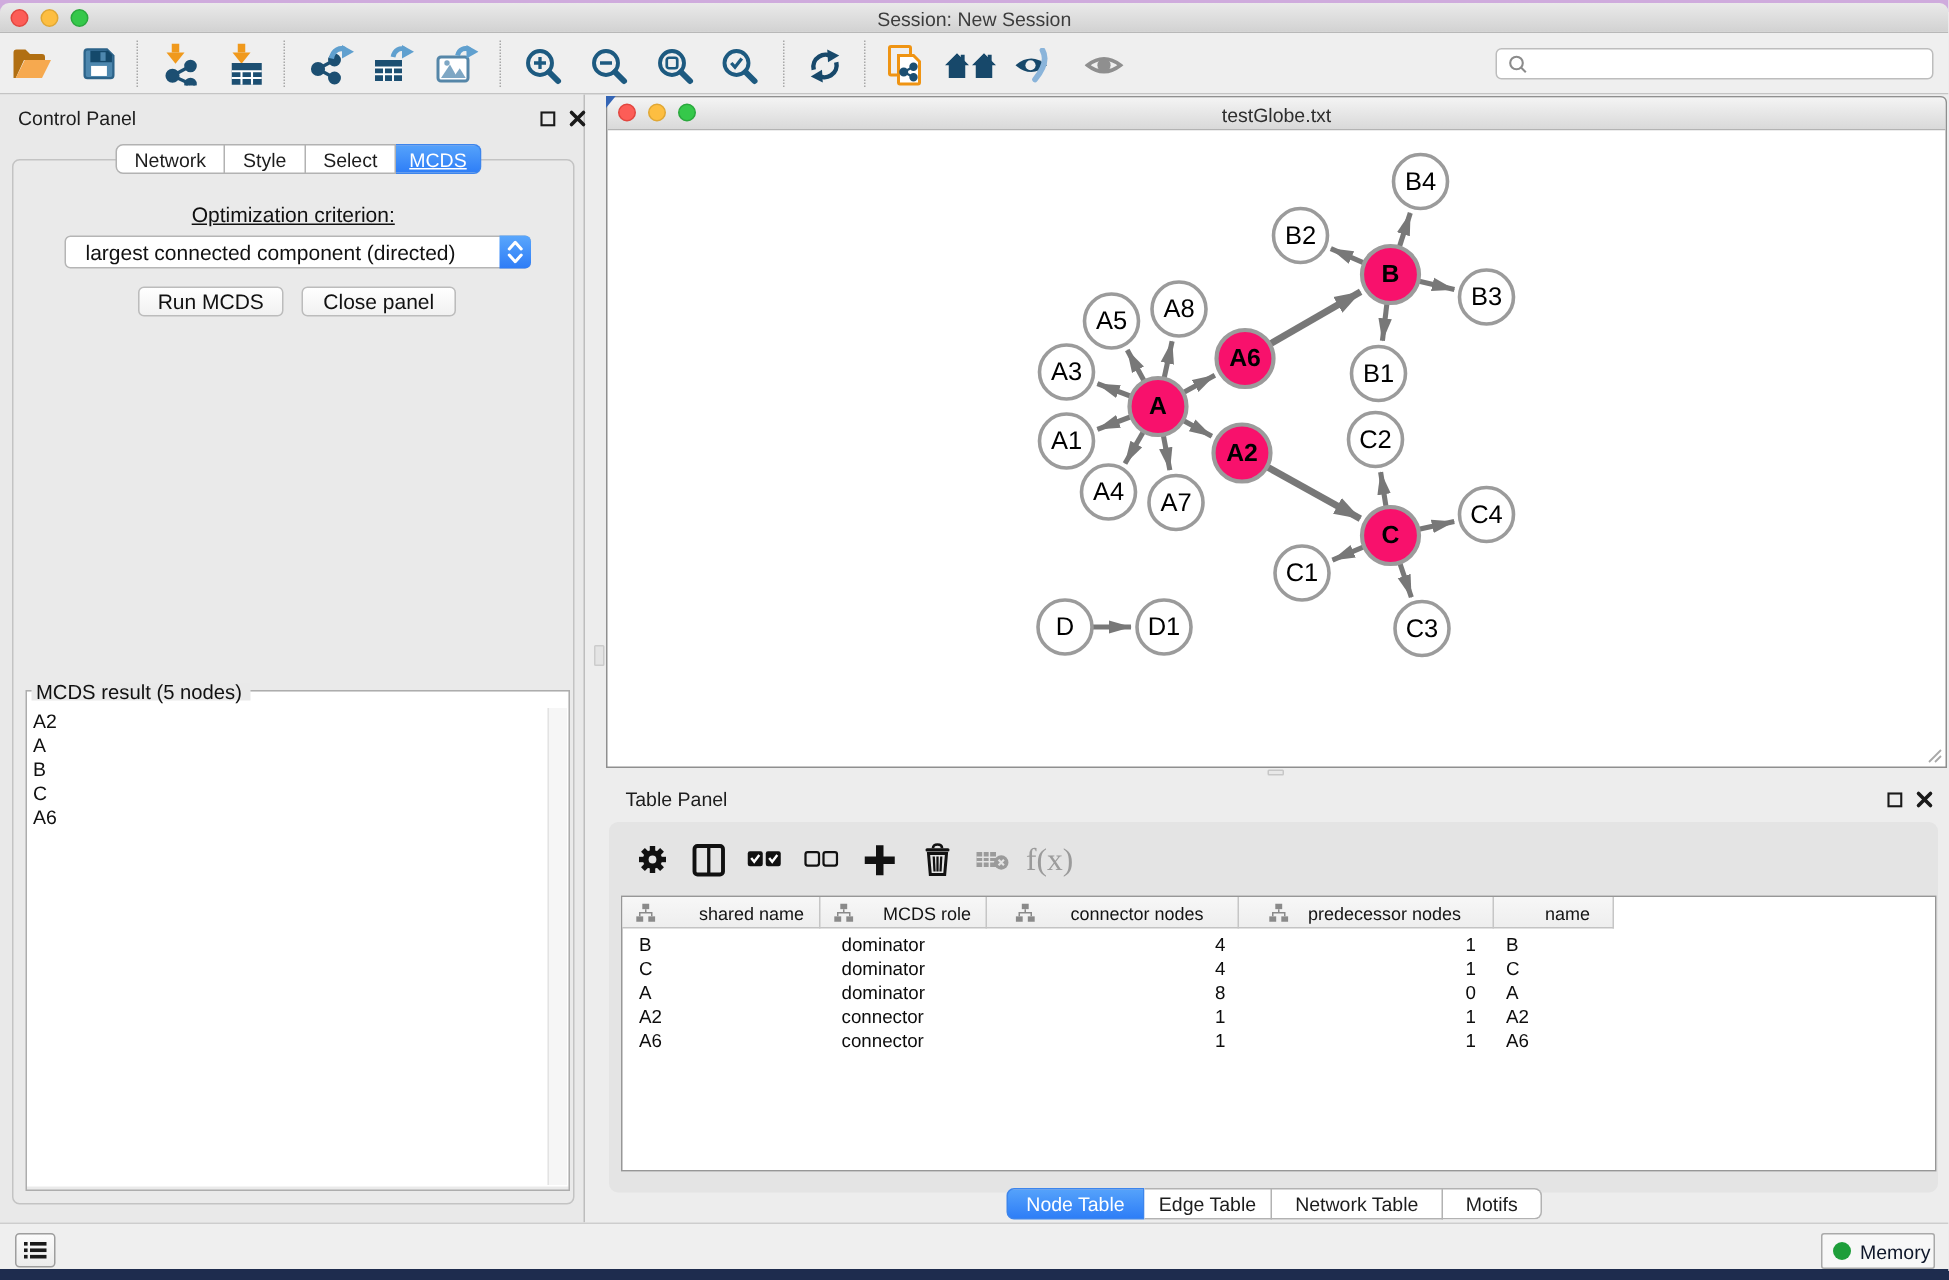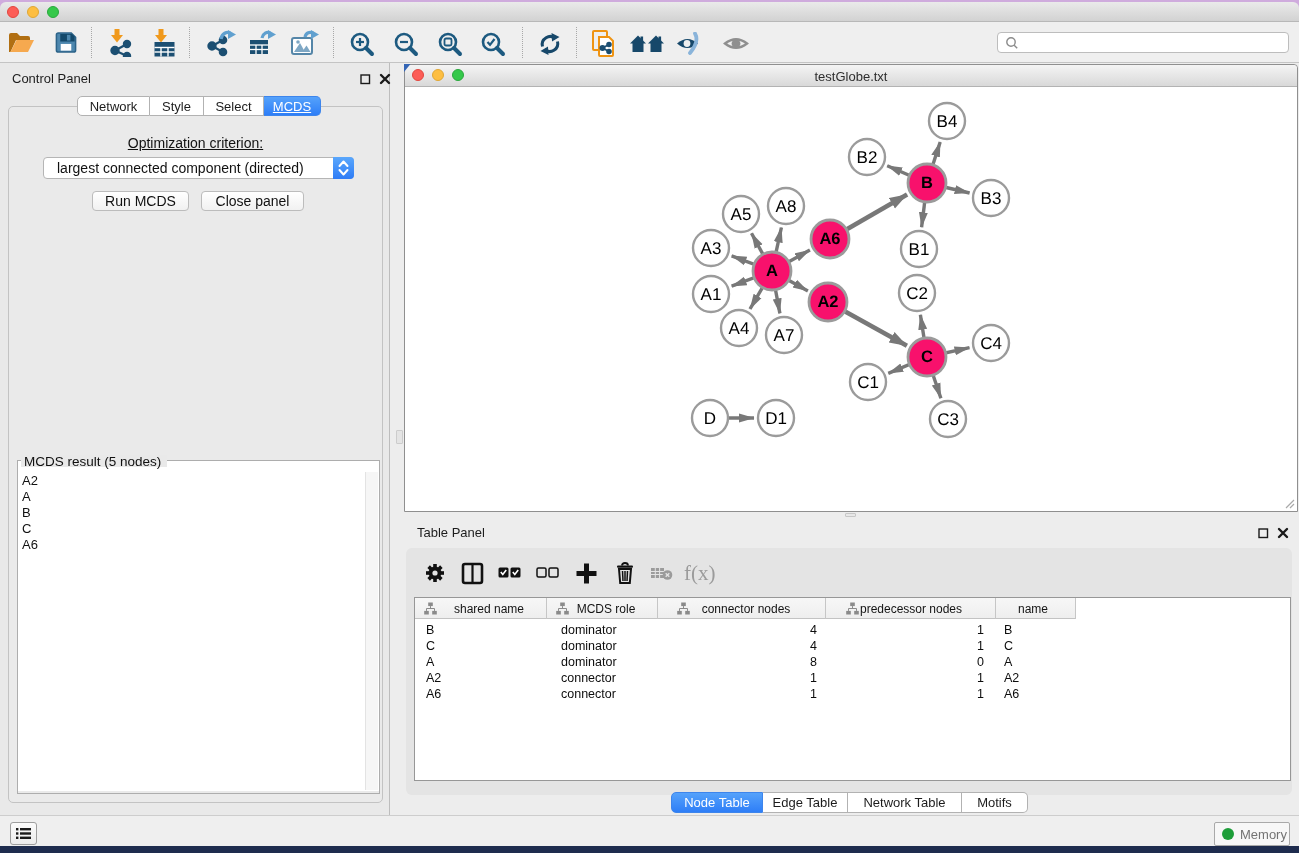--- a/index.html
+++ b/index.html
@@ -42,45 +42,46 @@
 #nettitle{left:0;top:0;width:100%;height:22px;background:linear-gradient(#f4f4f4,#d9d9d9);border-bottom:1px solid #b3b3b3;border-radius:4px 4px 0 0;}
 #nettitle .tl{position:absolute;top:4px;width:12px;height:12px;border-radius:50%;}
 #netname{width:100%;text-align:center;top:4px;font-size:13px;color:#2e2e2e;}
 
 
 #tpTitle{left:417px;top:525px;font-size:13px;color:#1d1d1d;}
 #tpBox{left:406px;top:548px;width:886px;height:247px;background:#e4e4e4;border-radius:6px;}
 #tbl{left:414px;top:597px;width:877px;height:184px;background:#fff;border:1px solid #979797;}
 #thead{left:0;top:0;width:661px;height:21px;background:linear-gradient(#f7f7f7,#eee);border-bottom:1px solid #c3c3c3;}
 #thead .hsep{position:absolute;top:0;height:21px;border-left:1px solid #c6c6c6;}
-#thead .hl{position:absolute;top:3.5px;font-size:12px;color:#141414;}
+#thead .hl{position:absolute;top:3.5px;font-size:12px;color:#141414;margin-left:12px;}
 .trow{position:absolute;font-size:12.5px;color:#0d0d0d;height:16px;line-height:16px;width:875px;}
 .c1{position:absolute;left:11px;}
 .c2{position:absolute;left:146px;text-align:center;}
 .c3{position:absolute;left:242px;width:160px;text-align:right;}
 .c4{position:absolute;left:409px;width:160px;text-align:right;}
 .c5{position:absolute;left:589px;}
 #btabs{left:671px;top:792px;height:21px;display:flex;font-size:13px;}
 #btabs .tab{border:1px solid #b2b2b2;border-left:none;background:#fff;display:flex;align-items:center;justify-content:center;color:#1c1c1c;}
 #btabs .tab:first-child{border-left:1px solid #b2b2b2;border-radius:5px 0 0 5px;background:linear-gradient(#55a2fb,#2e7ef7);border-color:#3d85ec;color:#fff;}
 #btabs .tab:last-child{border-radius:0 5px 5px 0;}
 
 #statusbar{left:0;top:815px;width:1299px;height:31px;background:#efefef;border-top:1px solid #cdcdcd;}
 #hambtn{left:10px;top:822px;width:27px;height:23px;border:1px solid #9e9e9e;border-radius:3px;background:linear-gradient(#fbfbfb,#ececec);}
-#membtn{left:1214px;top:822px;width:76px;height:24px;border:1px solid #a9a9a9;border-radius:2px;background:#f7f7f7;font-size:13px;color:#737373;}
+#membtn{left:1214px;top:822px;width:76px;height:24px;border:1px solid #a9a9a9;border-radius:2px;background:#f7f7f7;font-size:13px;color:#0f172a;}
 #navy{left:0;top:846px;width:1299px;height:7px;background:#1e2c4e;}
 .nl{font-size:17px;fill:#000;text-anchor:middle;dominant-baseline:central;font-family:"Liberation Sans",sans-serif;text-rendering:geometricPrecision;}
 .nlb{font-weight:bold;font-size:16.5px;}
 </style></head>
 <body>
 <div class="abs" id="deskTop"></div>
 <div class="abs" id="titlebar">
   <div class="tl" style="left:7px;background:#fc5d57;border:0.5px solid #e2463f;"></div>
   <div class="tl" style="left:27px;background:#fdbe41;border:0.5px solid #e0a734;"></div>
   <div class="tl" style="left:46.5px;background:#35c84a;border:0.5px solid #2aa83d;"></div>
+  <div class="abs" id="title">Session: New Session</div>
 </div>
 <div class="abs" id="toolbar">
 <svg class="ticon" style="left:7px;top:9px" width="28" height="23" viewBox="0 0 28 23">
  <path d="M2,21 V4 Q2,2 4,2 H10 L13,5 H21 Q23,5 23,7 V9 H9 L3.5,21 Z" fill="#b16f12"></path>
  <polygon points="3.5,21 9.5,9 27,9 21,21" fill="#f6a94f"></polygon>
 </svg>
 <svg class="ticon" style="left:54px;top:9px" width="24" height="23" viewBox="0 0 24 24">
  <path d="M2,4 Q2,2 4,2 H17.5 L22,6.5 V20 Q22,22 20,22 H4 Q2,22 2,20 Z" fill="#4d87ae" stroke="#2c6389" stroke-width="1.6"></path>
  <path d="M6,3 H18.2 L21,5.8 V11 H6 Z" fill="#14496b"></path>
  <rect x="13" y="4" width="3.6" height="6" fill="#4d87ae"></rect>

